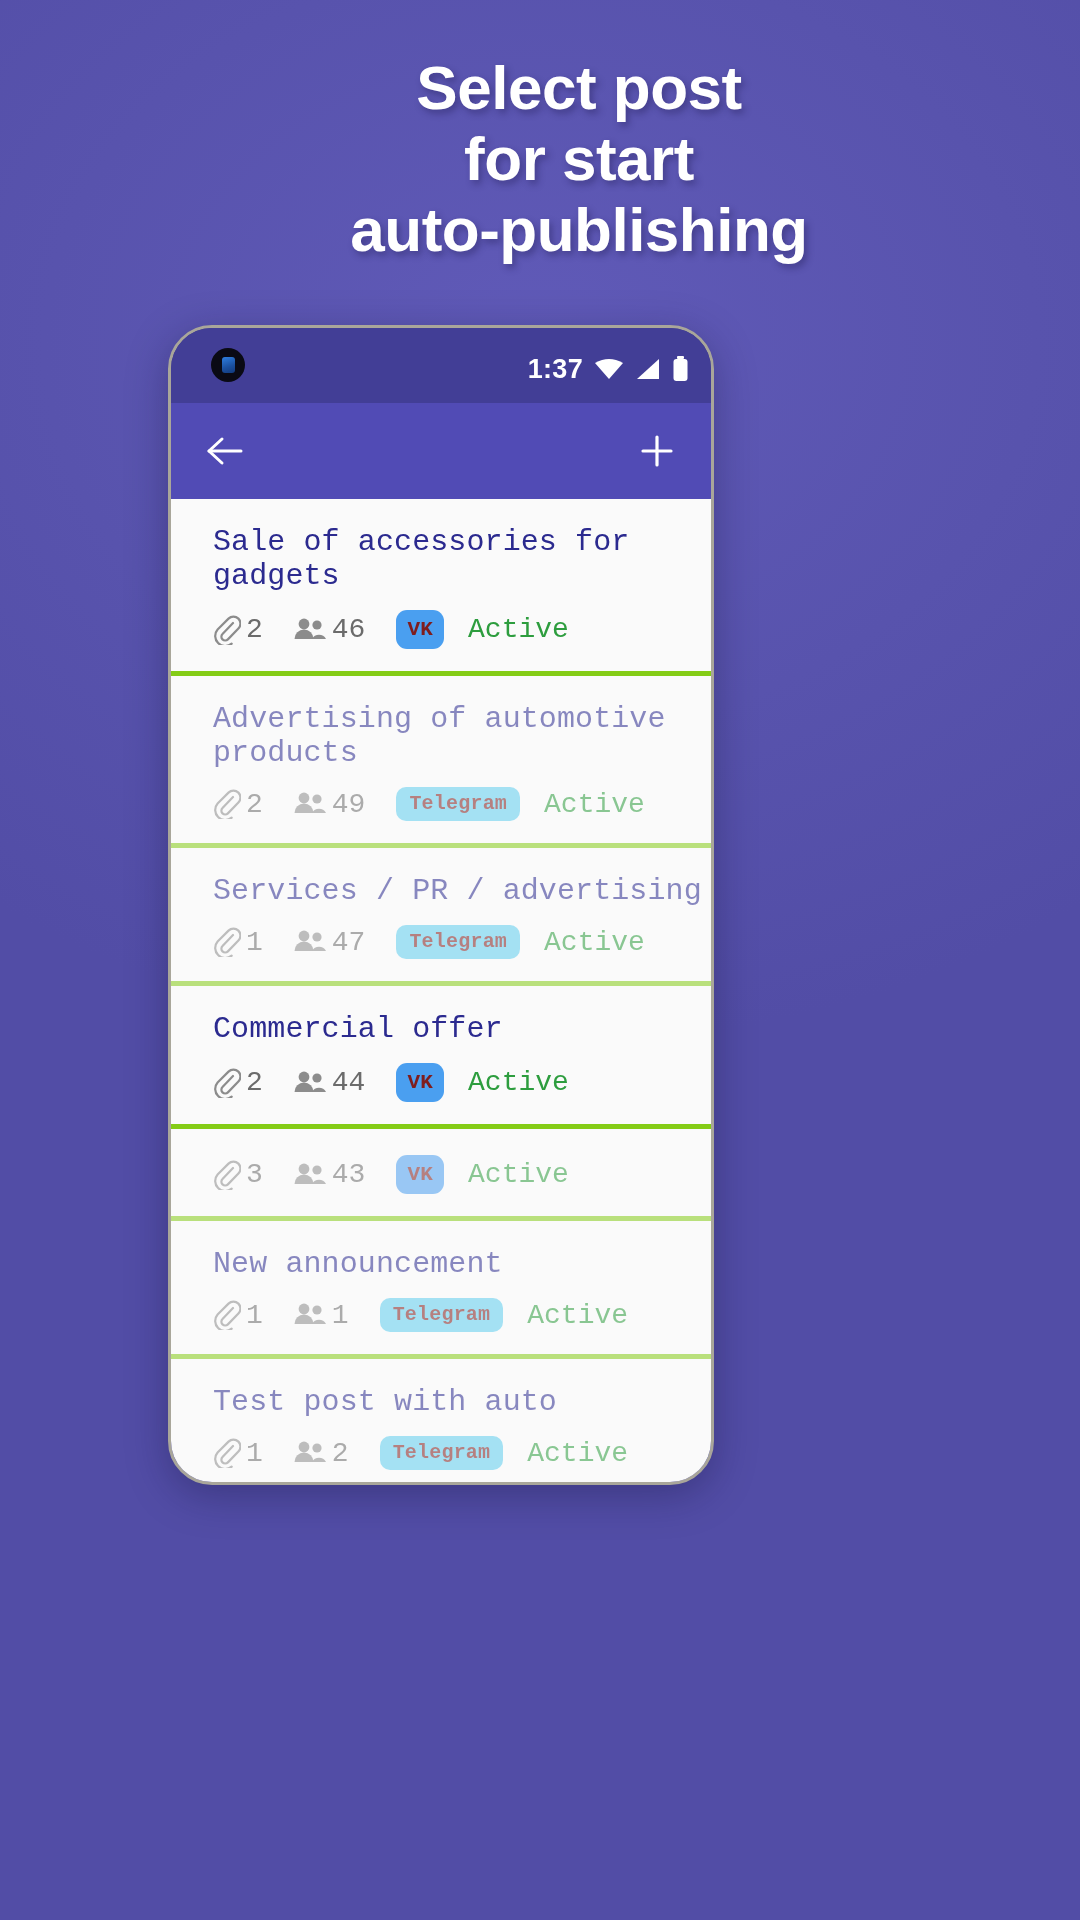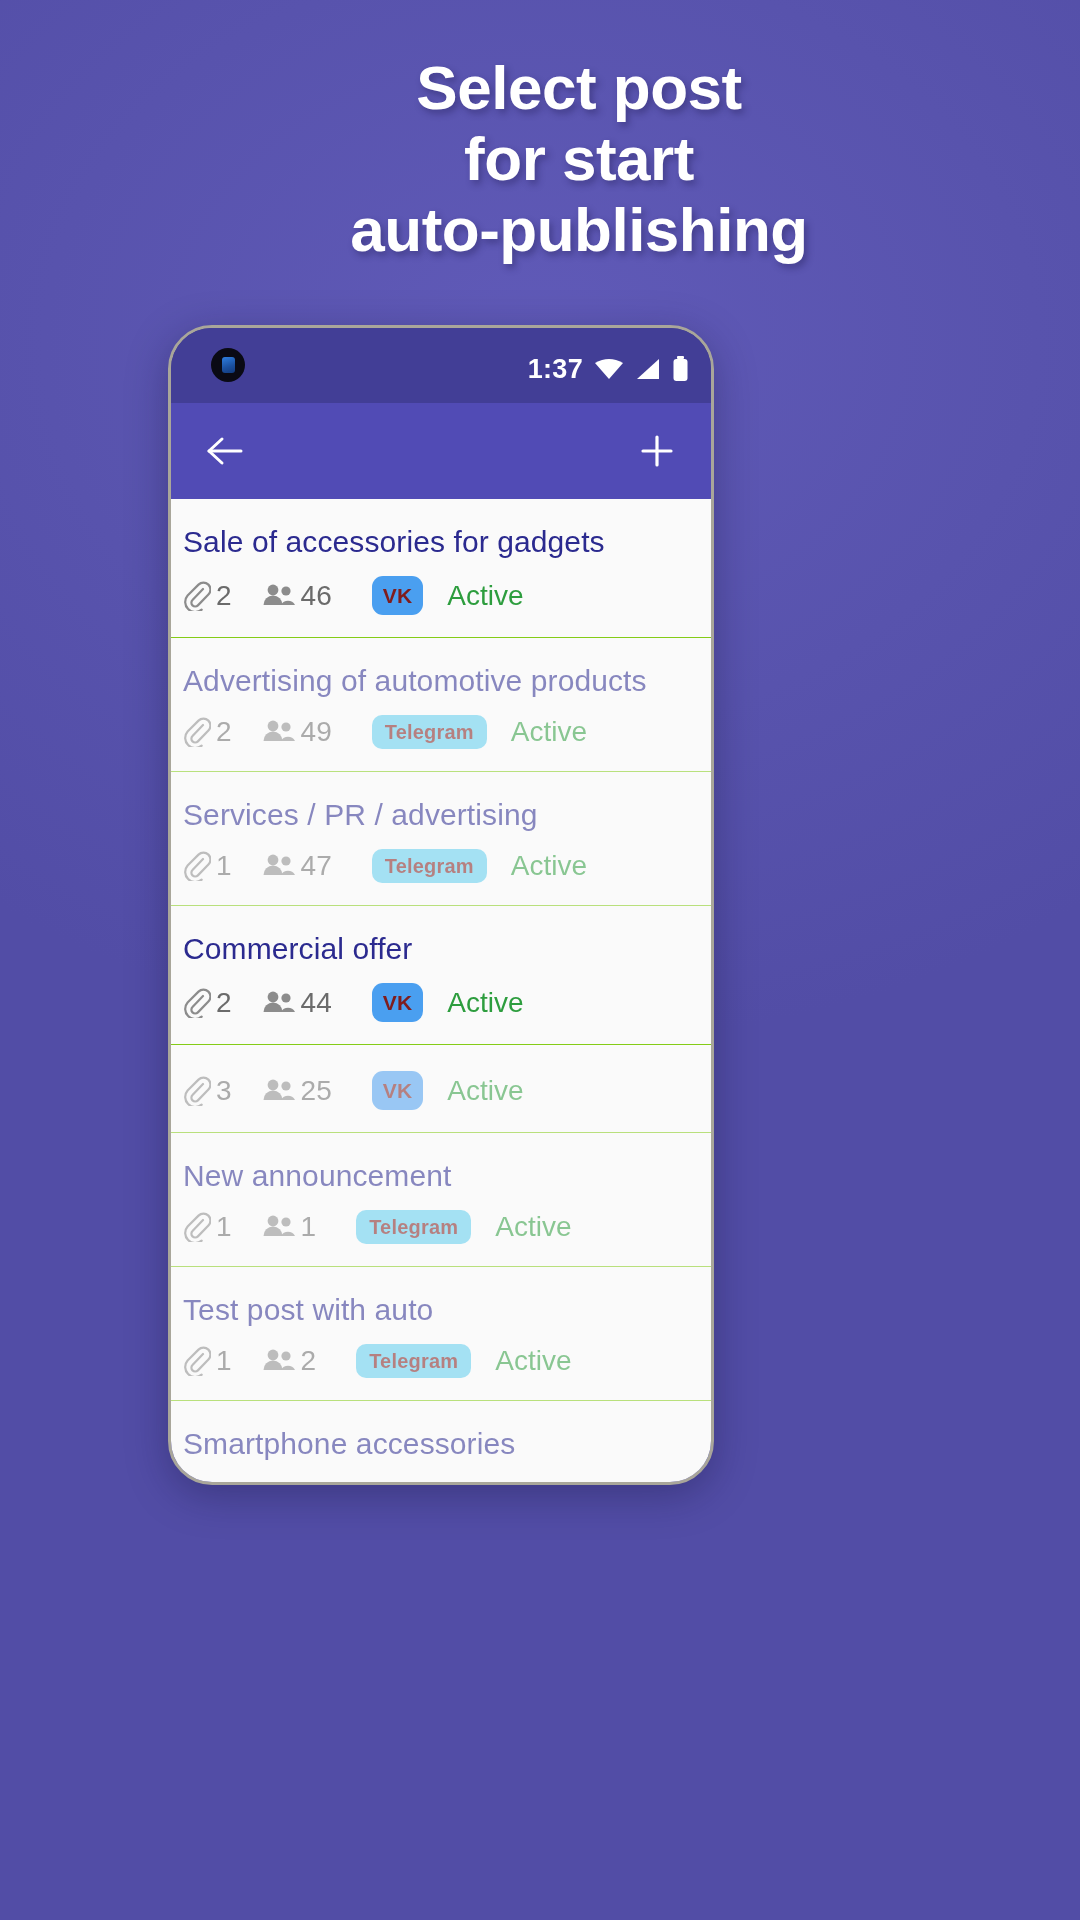--- a/index.html
+++ b/index.html
@@ -131,24 +131,25 @@
   #add-button { margin-left: auto; }
 
   
   #post-list {
     background: #fafafa;
     height: 986px;
     overflow: hidden;
     position: relative;
   }
   .post-row {
-    padding: 26px 0 22px 12px;
-    border-bottom: 1px solid #84cc16;
+    padding: 26px 0 22px 42px;
+    border-bottom: 5px solid #84cc16;
     box-sizing: border-box;
     cursor: pointer;
+    font-family: Liberation Mono, monospace;
   }
   .post-row.faded { opacity: 0.55; }
   .post-title {
     color: #2b2a8f;
     font-size: 30px;
     line-height: 34px;
     margin-bottom: 17px;
     letter-spacing: 0.1px;
   }
   .post-meta {
@@ -156,21 +157,21 @@
     align-items: center;
   }
   .meta-group {
     display: flex;
     align-items: center;
     color: #6b6b6b;
     font-size: 28px;
   }
   .meta-group .meta-value { margin-left: 5px; }
   .meta-clip { margin-right: 30px; }
-  .meta-people { margin-right: 40px; }
+  .meta-people { margin-right: 31px; }
   .platform-chip {
     color: #7f1d1d;
     font-size: 20px;
     font-weight: bold;
     border-radius: 10px;
     padding: 7px 13px;
     line-height: 1;
     letter-spacing: 0.2px;
   }
   .platform-chip.vk {
@@ -329,21 +330,21 @@
             </svg>
             <span class="meta-value">3</span>
           </span>
           <span class="meta-group meta-people">
             <svg width="34" height="26" viewBox="0 0 34 26">
               <circle cx="11" cy="7" r="5.4" fill="#8c8c8c"></circle>
               <circle cx="24" cy="8" r="4.6" fill="#8c8c8c"></circle>
               <path d="M1.5 22 a9.5 9.5 0 0 1 19 0 Z" fill="#8c8c8c"></path>
               <path d="M19 22 a8 8 0 0 1 14 0 Z" fill="#8c8c8c"></path>
             </svg>
-            <span class="meta-value">25</span>
+            <span class="meta-value">43</span>
           </span>
           <span class="platform-chip vk">VK</span>
           <span class="post-status">Active</span>
         </div>
       </div>
       <div class="post-row faded">
         <div class="post-title">New announcement</div>
         <div class="post-meta">
           <span class="meta-group meta-clip">
             <svg width="28" height="30" viewBox="0 0 28 30">

